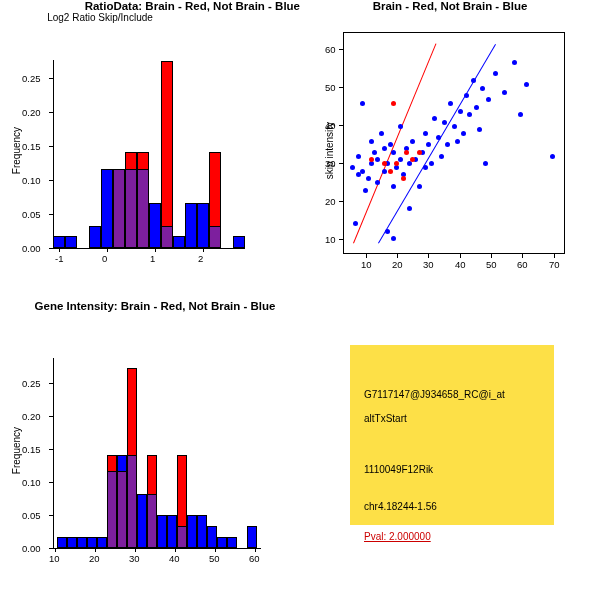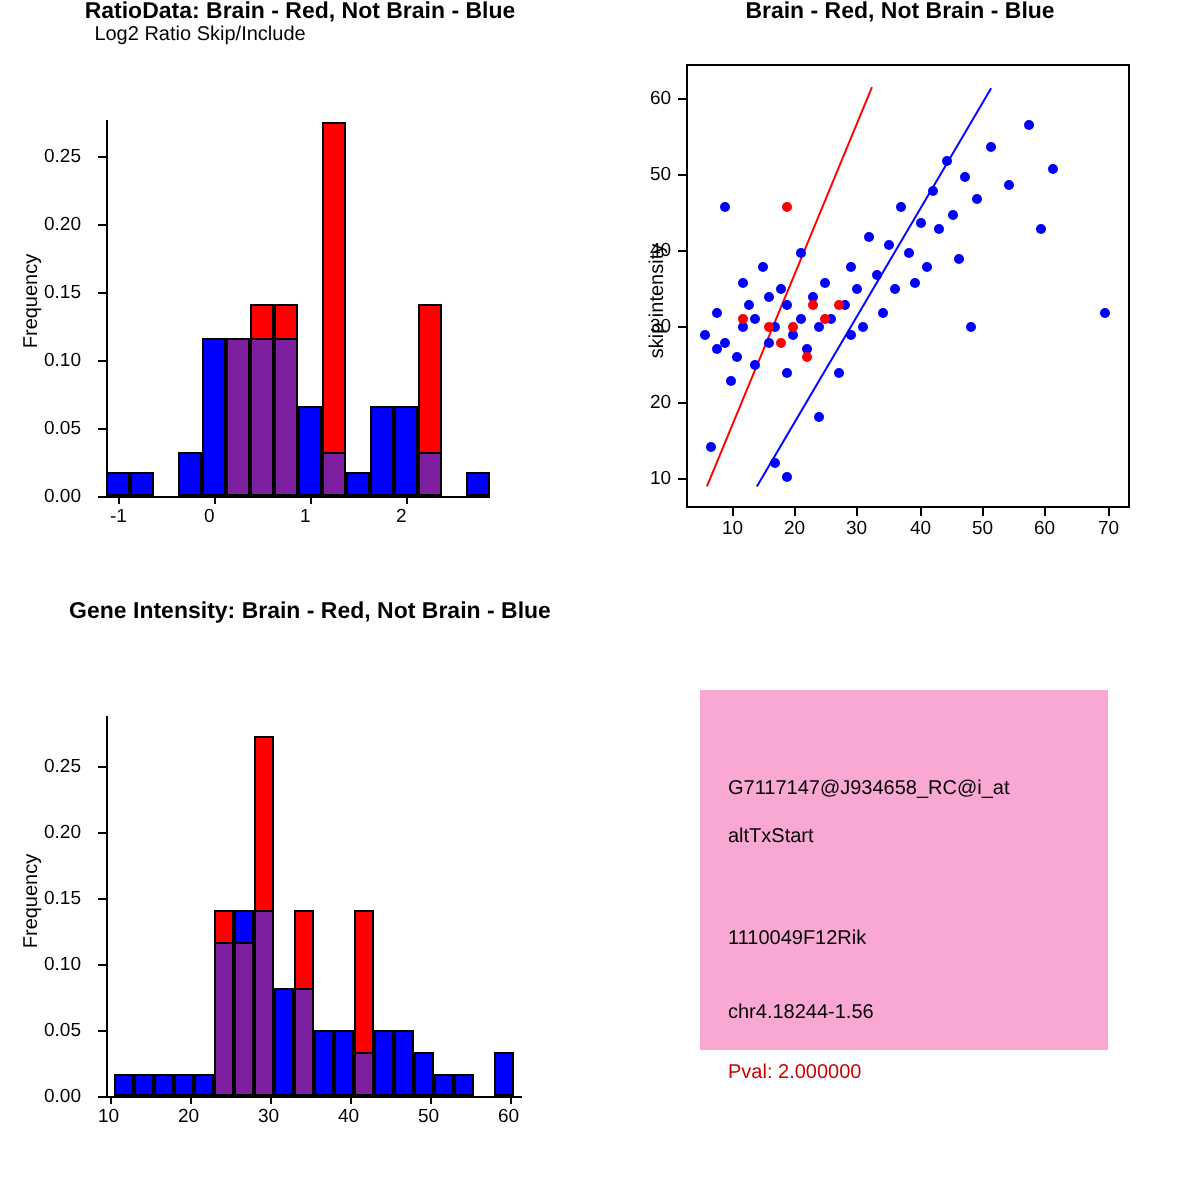--- a/index.html
+++ b/index.html
@@ -15,30 +15,30 @@
   .bar{position:absolute;border:1px solid #000;box-sizing:border-box;}
   .bar.red{background:#ff0000;}
   .bar.blue{background:#0000ff;}
   .bar.purple{background:#7d1f9e;}
   .dot{position:absolute;width:5px;height:5px;border-radius:50%;}
   .dot.blue{background:#0000ff;}
   .dot.red{background:#ff0000;}
   .regline{position:absolute;height:0;border-top:1px solid #000;transform-origin:0 0;}
   .infobox{position:absolute;background:#e7c9c3;}
   .infotext{font-size:10px;color:#000;white-space:nowrap;}
-  .infotext.pval{color:#cc0000;}
+  .infotext.pval{color:#cc0000;text-decoration:underline;}
   .frame{position:absolute;border:1px solid #000;box-sizing:border-box;}
 </style>
 </head>
 <body>
 
 <div class="page">
 
   <div class="panel" style="left:0;top:0;width:300px;height:300px;">
-    <div class="title" style="left:0;top:8px;width:300px;">RatioData: Brain - Red, Not Brain - Blue</div>
+    <div class="title" style="left:0;top:8px;width:300px;text-align:right;">RatioData: Brain - Red, Not Brain - Blue</div>
 
     <div class="ylabel" style="position:absolute;left:-14px;top:145px;width:60px;text-align:center;transform:rotate(-90deg);">Frequency</div>
 
     <div class="axisline" style="left:53px;top:60px;width:1px;height:188px;"></div>
 
     <div class="axisline" style="left:53px;top:248px;width:192px;height:1px;"></div>
 
     <div class="tick" style="left:22px;top:243px;">0.00</div>
     <div class="tick" style="left:22px;top:209px;">0.05</div>
     <div class="tick" style="left:22px;top:175px;">0.10</div>
@@ -255,21 +255,21 @@
         <div class="bar purple" style="left: 177px; width: 10px; top: 226.379px; height: 21.6207px;"></div>
         <div class="bar blue" style="left: 187px; width: 10px; top: 215.241px; height: 32.7586px;"></div>
         <div class="bar blue" style="left: 197px; width: 10px; top: 215.241px; height: 32.7586px;"></div>
         <div class="bar blue" style="left: 207px; width: 10px; top: 226.379px; height: 21.6207px;"></div>
         <div class="bar blue" style="left: 217px; width: 10px; top: 236.862px; height: 11.1379px;"></div>
         <div class="bar blue" style="left: 227px; width: 10px; top: 236.862px; height: 11.1379px;"></div>
         <div class="bar blue" style="left: 247px; width: 10px; top: 226.379px; height: 21.6207px;"></div>
       </div>
   </div>
 
-  <div class="infobox" id="info-box" style="left: 350px; top: 345px; width: 204px; height: 180px; background: #f9a8d4; text-align: right;">
+  <div class="infobox" id="info-box" style="left: 350px; top: 345px; width: 204px; height: 180px; background: #fde047; text-align: right;">
     <div class="infotext" style="position:absolute;left:14px;top:44px;">G7117147@J934658_RC@i_at</div>
     <div class="infotext" style="position:absolute;left:14px;top:68px;">altTxStart</div>
     <div class="infotext" style="position:absolute;left:14px;top:119px;">1110049F12Rik</div>
     <div class="infotext" style="position:absolute;left:14px;top:156px;">chr4.18244-1.56</div>
     <div class="infotext pval" style="position: absolute; left: 14px; top: 186px; color: rgb(204, 0, 0);">Pval: 2.000000</div>
   </div>
 
 </div>
 
 </body></html>

